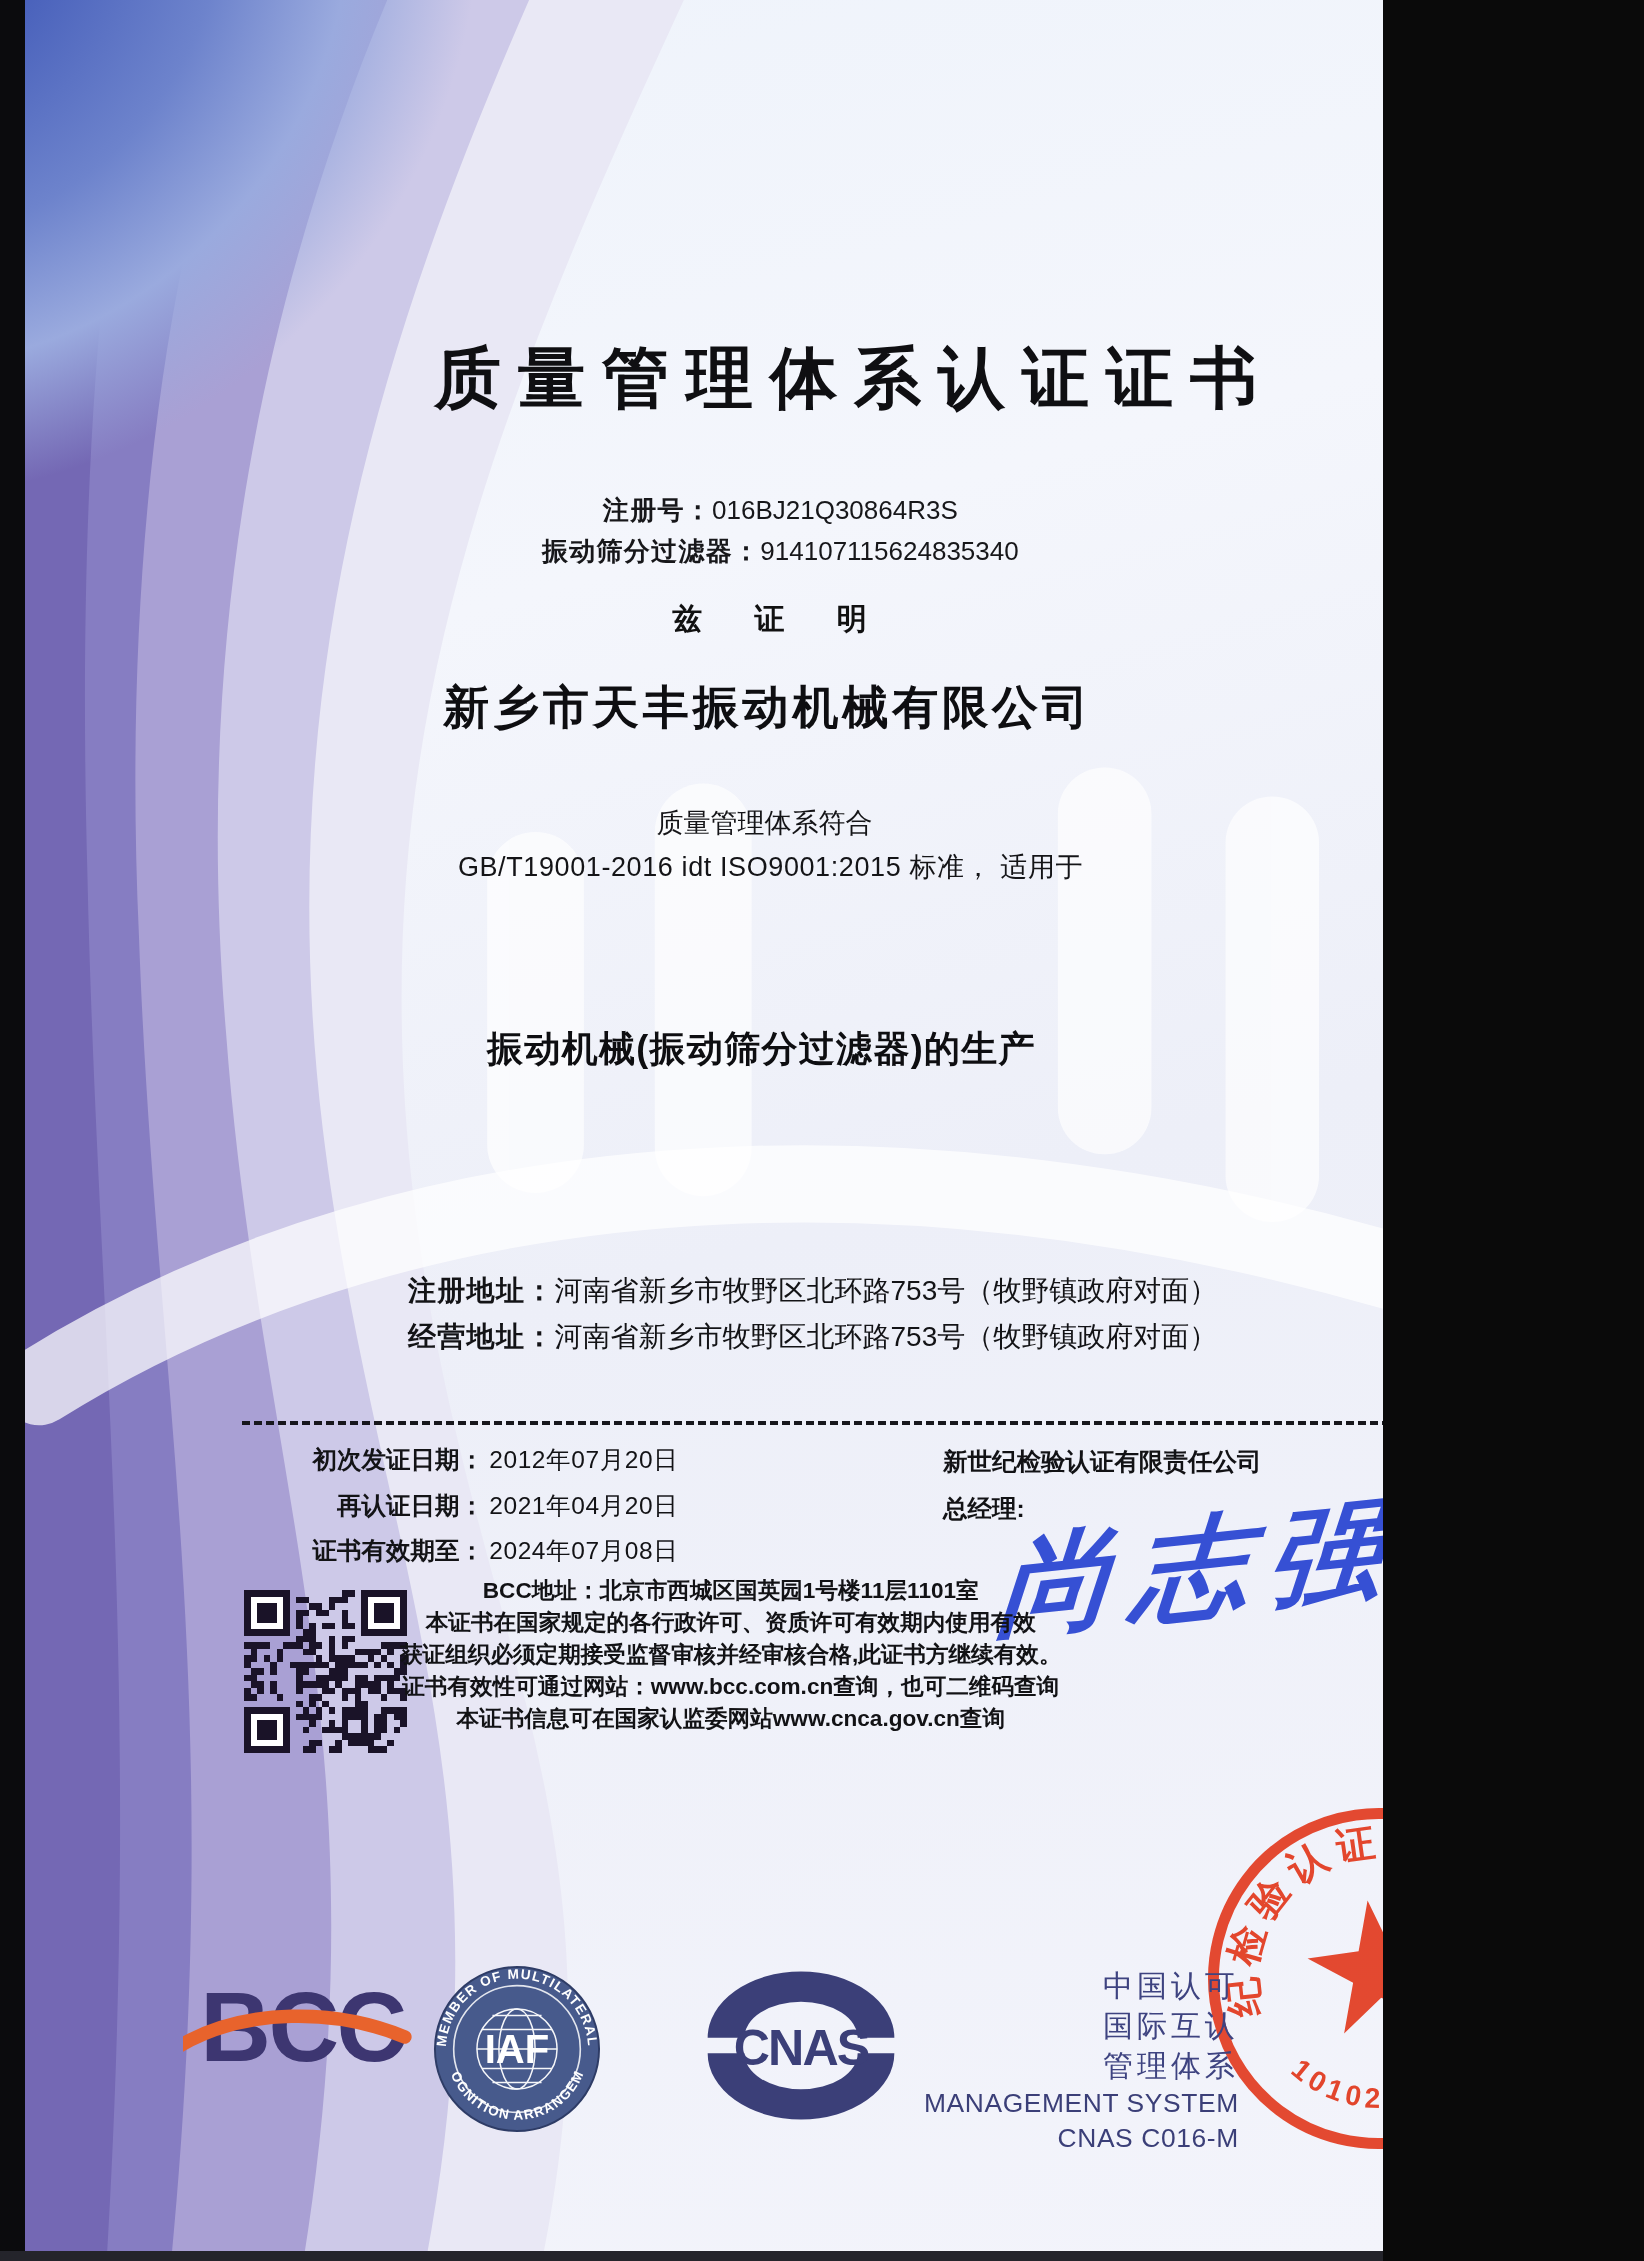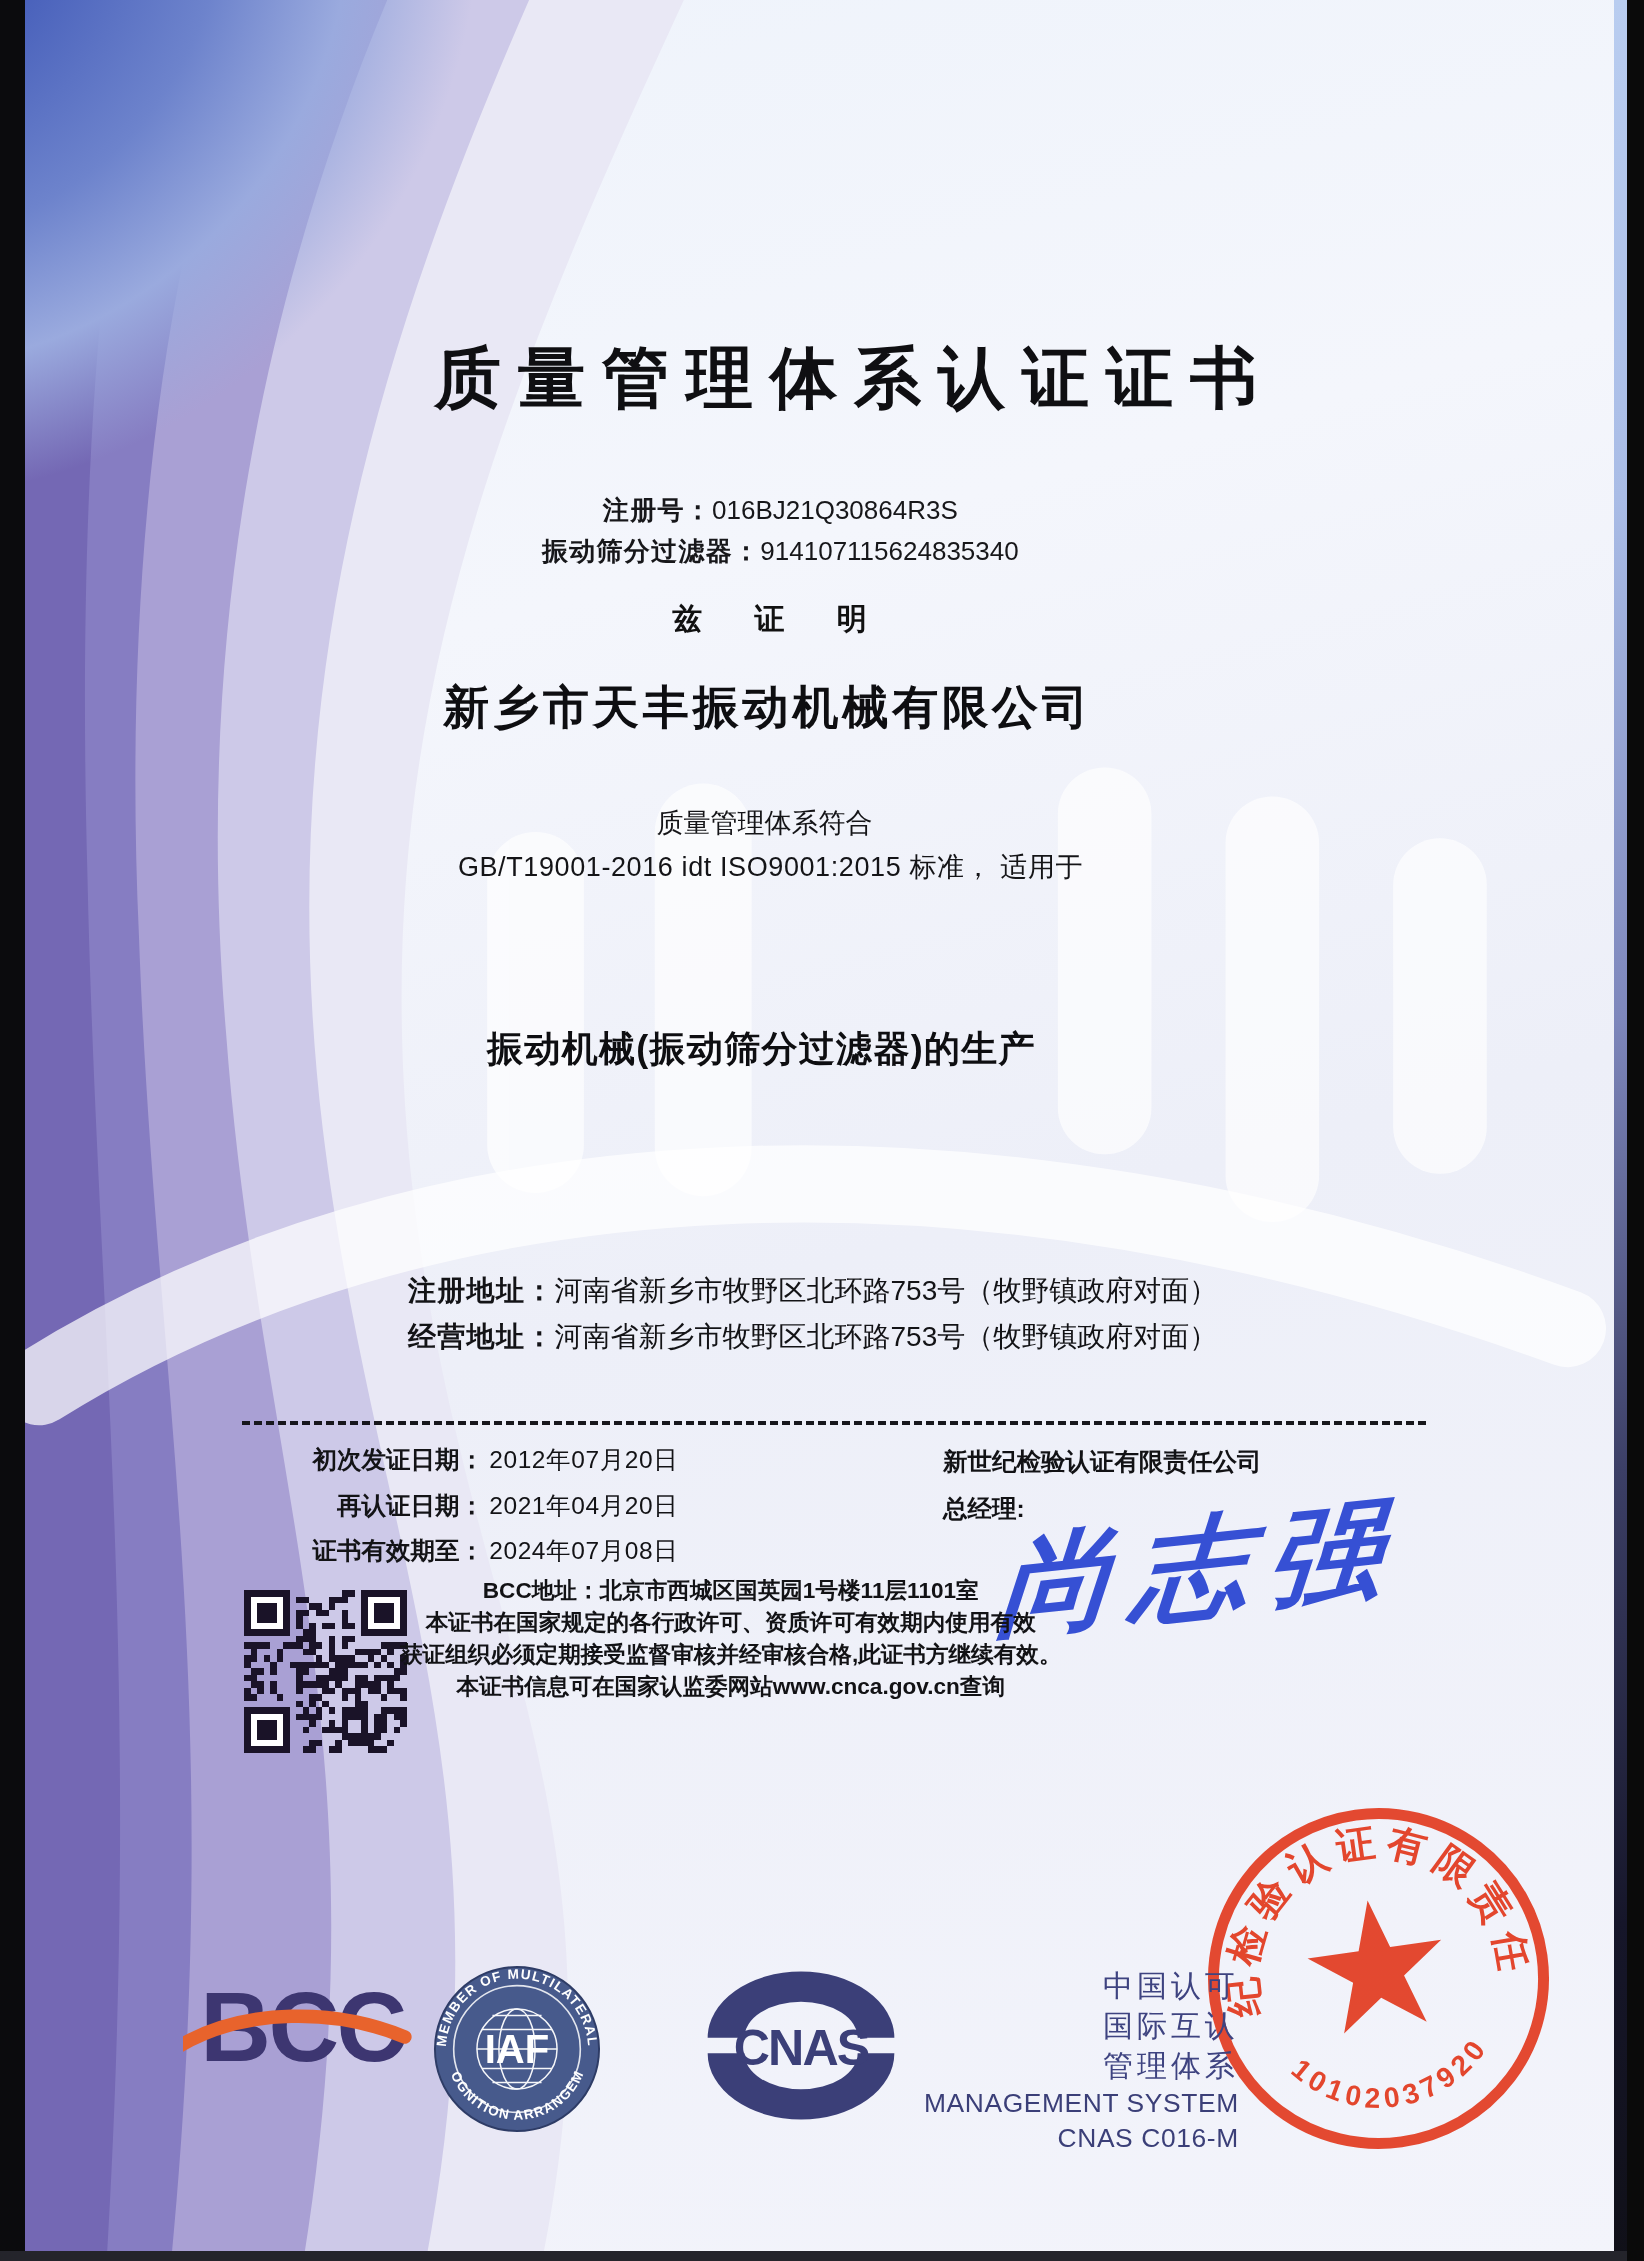--- a/index.html
+++ b/index.html
@@ -1,18 +1,18 @@
 <!DOCTYPE html>
 <html style="font-size:10.3px"><head>
 <meta charset="utf-8">
 <style>
   html,body{margin:0;padding:0;background:#000;}
   .stage{position:relative;width:1645px;height:2261px;overflow:hidden;
          font-family:"Liberation Sans",sans-serif;background:#0a0a0a;}
-  .page{position:absolute;left:0;top:0;width:1627px;height:2261px;overflow:hidden;
+  .page{position:absolute;left:0;top:0;width:1383px;height:2261px;overflow:hidden;
         background:linear-gradient(165deg,#eef3fb 0%,#f4f6fc 28%,#edeff8 55%,#f3f4fb 100%);}
   .abs{position:absolute;}
   .bands,.wm{position:absolute;left:0;top:0;width:1645px;height:2261px;pointer-events:none;}
   .bluecorner{position:absolute;left:0;top:0;width:967px;height:903px;pointer-events:none;
       background:radial-gradient(circle 806px at -116px -97px,
         #46309c 0%, #4b63bc 22%, #6d83cc 42%, #9aaade 58%, rgba(233,238,250,0) 74%);}
   .edge-left{position:absolute;left:0;top:0;width:24.5px;height:2261px;background:#0b0b0d;}
   .edge-right{position:absolute;left:1614px;top:0;width:31px;height:2261px;
       background:linear-gradient(180deg,#b9cdf0 0%,#a9bce6 22%,#7e87bc 45%,#3c3f66 65%,#16162a 85%,#101018 100%);}
   .edge-bottom{position:absolute;left:0;top:2251px;width:1645px;height:10.3px;background:#24242b;}
@@ -332,20 +332,21 @@
           <rect x="0" y="18" width="7" height="7"></rect>
           <rect x="1" y="19" width="5" height="5" fill="#ffffff"></rect>
           <rect x="2" y="20" width="3" height="3" fill="#1a1328"></rect>
         </g>
     </svg>
 
     <div class="abs fine" style="left:400px;top:1575px;text-align:center;">
       <div>BCC地址：北京市西城区国英园1号楼11层1101室</div>
       <div>本证书在国家规定的各行政许可、资质许可有效期内使用有效</div>
       <div>获证组织必须定期接受监督审核并经审核合格,此证书方继续有效。</div>
+      <div>证书有效性可通过网站：www.bcc.com.cn查询，也可二维码查询</div>
       <div>本证书信息可在国家认监委网站www.cnca.gov.cn查询</div>
     </div>
 
     <svg class="abs" style="left:1198px;top:1798px;transform:rotate(-8deg);" width="361" height="361" viewBox="0 0 560 560">
       <g fill="none" stroke="#e23b20" opacity="0.92">
         <circle cx="280" cy="280" r="256" stroke-width="17"></circle>
       </g>
       <defs>
         <path id="sealTop" d="M 101.5 345 A 190 190 0 1 1 458.5 345"></path>
         <path id="sealBot" d="M 116 395 A 200 200 0 0 0 444 395"></path>

